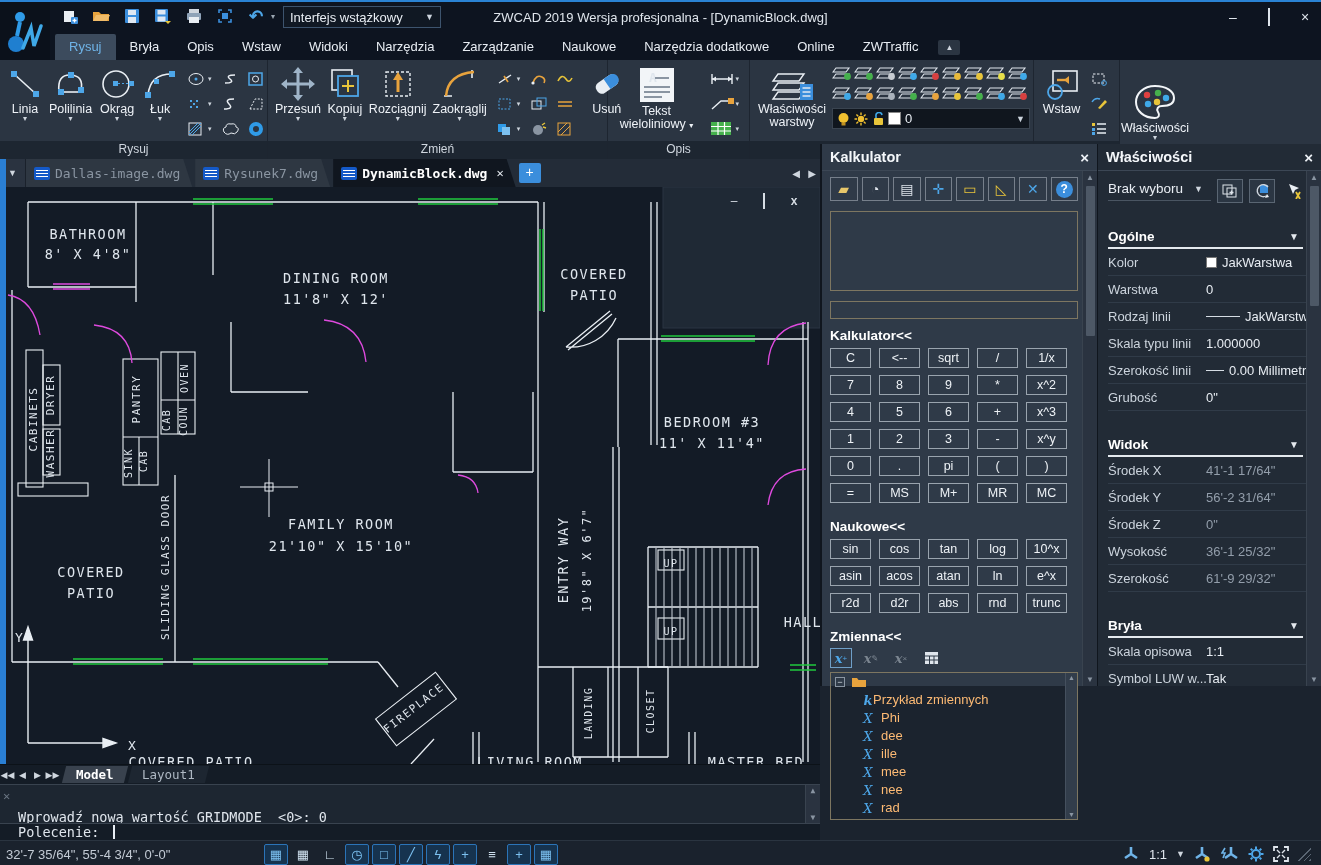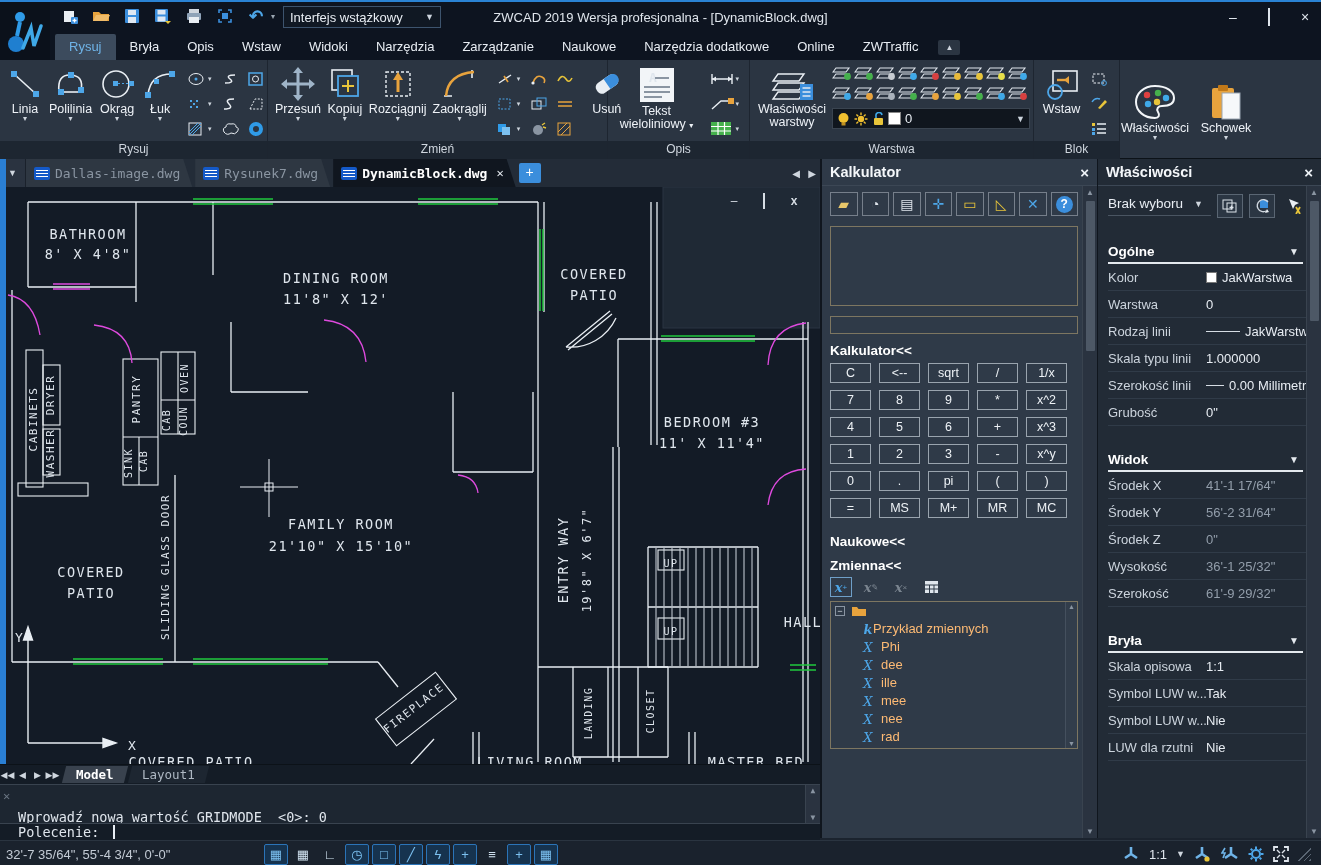--- a/index.html
+++ b/index.html
@@ -61,21 +61,21 @@
 
   
   #bluestrip { position:absolute; left:0; top:157px; width:6px; height:679px; background:#2a7fd4; }
   #canvas { position:absolute; left:6px; top:185px; width:814px; height:577px; background:#131b26; overflow:hidden; }
   #mdi-controls { position:absolute; right:18px; top:7px; display:flex; gap:14px; z-index:4; align-items:center;}
   #mdi-controls .winbtn{ font-size:12px; color:#d6dde4;}
   #mdi-controls .restore-box{ width:9px;height:9px; border-color:#d6dde4;}
   svg text { font-family:"DejaVu Sans Mono", monospace; fill:#dfe6ed; letter-spacing:1.5px;}
 
   
-  .sidepanel { position:absolute; top:157px; height:679px; background:#2f3a48; }
+  .sidepanel { position:absolute; top:142px; height:542px; background:#2f3a48; }
   #calcpanel { left:820px; width:277px; border-left:2px solid #10161e;}
   #propspanel { left:1097px; width:224px; background:#222b36; border-left:1px solid #10161e;}
   .phead { height:27px; display:flex; align-items:center; padding:0 8px; border-bottom:1px solid #3c4755;}
   .phead .ptitle { font-size:14.5px; font-weight:bold; color:#f4f7fa; }
   .phead .pclose { margin-left:auto; color:#eef2f7; font-weight:bold; font-size:15px; }
 
   
   #calcbody { position:absolute; left:0; top:27px; right:15px; bottom:0; padding:6px 4px 0 8px; }
   #calctools { display:flex; gap:4px; }
   .ctool { width:29px; height:24px; border:1px solid #767f8b; display:flex; align-items:center; justify-content:center; font-size:14px; }
@@ -642,32 +642,20 @@
               <circle cx="25" cy="10" r="3.2" fill="#45b04c"></circle>
               <circle cx="33" cy="15" r="3.2" fill="#3fa9e8"></circle>
               <circle cx="15" cy="21" r="3.2" fill="#3fa9e8"></circle>
               <circle cx="24" cy="19" r="3.2" fill="#e8c53a"></circle>
             </svg>
           <span class="lbl drop">Właściwości</span>
         </div>
       </div>
     </div>
 
-    <div class="panel" style="width:72px; border-right:none">
-      <div class="panel-body" style="justify-content:center; align-items:center">
-        <div class="bigbtn">
-          <svg width="40" height="38">
-              <rect x="6" y="5" width="22" height="30" rx="2" fill="#e8a33d"></rect>
-              <rect x="12" y="2" width="10" height="6" rx="1" fill="#c07818"></rect>
-              <rect x="16" y="10" width="18" height="26" fill="#f6f8fa" stroke="#9aa5b1"></rect>
-            </svg>
-          <span class="lbl drop">Schowek</span>
-        </div>
-      </div>
-    </div>
     <div class="panel" style="flex:1; border-right:none">
         <div class="panel-body"></div>
       </div>
   </div>
 
   <div id="docbar">
     <div id="doc-dd">▼</div>
 
   <div class="dtab">
         <span class="dwgicon"></span>
@@ -851,20 +839,37 @@
           <div class="cbtn">pi</div>
           <div class="cbtn">(</div>
           <div class="cbtn">)</div>
           <div class="cbtn">=</div>
           <div class="cbtn">MS</div>
           <div class="cbtn">M+</div>
           <div class="cbtn">MR</div>
           <div class="cbtn">MC</div>
         </div>
       <div class="grouplabel">Naukowe&lt;&lt;</div>
+      <div class="btngrid" id="grid-sci">
+          <div class="cbtn">sin</div>
+          <div class="cbtn">cos</div>
+          <div class="cbtn">tan</div>
+          <div class="cbtn">log</div>
+          <div class="cbtn">10^x</div>
+          <div class="cbtn">asin</div>
+          <div class="cbtn">acos</div>
+          <div class="cbtn">atan</div>
+          <div class="cbtn">ln</div>
+          <div class="cbtn">e^x</div>
+          <div class="cbtn">r2d</div>
+          <div class="cbtn">d2r</div>
+          <div class="cbtn">abs</div>
+          <div class="cbtn">rnd</div>
+          <div class="cbtn">trunc</div>
+        </div>
       <div class="grouplabel">Zmienna&lt;&lt;</div>
       <div id="vartools">
         <span class="vtool boxed">
             <span class="varx">x</span>
             <sup>+</sup>
           </span>
         <span class="vtool">
             <span class="varx gray">x</span>
             <sup style="color:#7b8590">✎</sup>
           </span>

